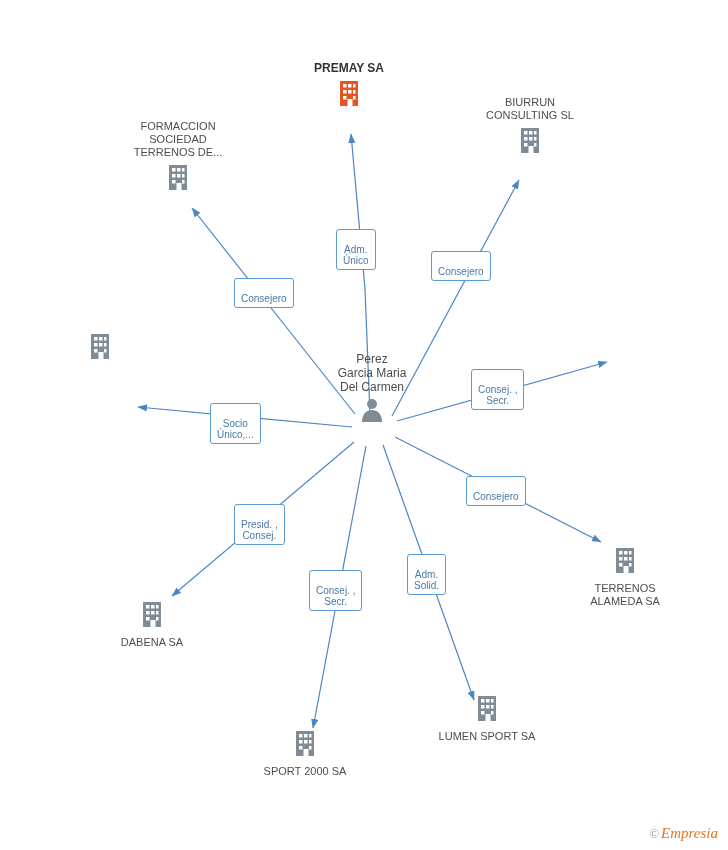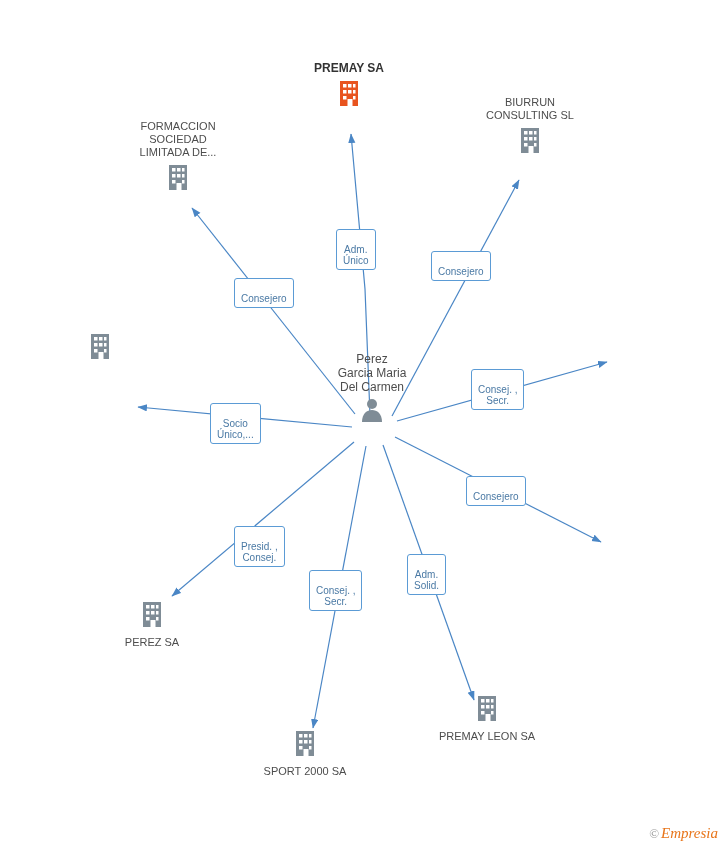--- a/index.html
+++ b/index.html
@@ -132,21 +132,21 @@
         <rect x="8" y="19" width="3.5" height="3.5" fill="#ffffff"></rect>
         <rect x="18" y="19" width="2.5" height="3.5" fill="#ffffff"></rect>
         <rect x="12.5" y="22" width="5" height="7" fill="#ffffff"></rect>
       </svg>
     </span>
   </div>
 
   <div class="node top-label" style="left:118px; top:120px; width:120px;">
     <span class="caption">FORMACCION
 SOCIEDAD
-LIMITADA DE...</span>
+TERRENOS DE...</span>
     <span class="glyph">
       <svg width="28" height="32" viewBox="0 0 28 32">
         <rect x="5" y="4" width="18" height="25" fill="#7f8c96"></rect>
         <rect x="8" y="7" width="3.5" height="3.5" fill="#ffffff"></rect>
         <rect x="13" y="7" width="3.5" height="3.5" fill="#ffffff"></rect>
         <rect x="18" y="7" width="2.5" height="3.5" fill="#ffffff"></rect>
         <rect x="8" y="13" width="3.5" height="3.5" fill="#ffffff"></rect>
         <rect x="13" y="13" width="3.5" height="3.5" fill="#ffffff"></rect>
         <rect x="18" y="13" width="2.5" height="3.5" fill="#ffffff"></rect>
         <rect x="8" y="19" width="3.5" height="3.5" fill="#ffffff"></rect>
@@ -186,55 +186,73 @@
         <rect x="8" y="13" width="3.5" height="3.5" fill="#ffffff"></rect>
         <rect x="13" y="13" width="3.5" height="3.5" fill="#ffffff"></rect>
         <rect x="18" y="13" width="2.5" height="3.5" fill="#ffffff"></rect>
         <rect x="8" y="19" width="3.5" height="3.5" fill="#ffffff"></rect>
         <rect x="18" y="19" width="2.5" height="3.5" fill="#ffffff"></rect>
         <rect x="12.5" y="22" width="5" height="7" fill="#ffffff"></rect>
       </svg>
     </span>
   </div>
 
+  <div class="node bottom-label" style="left:565px; top:544px; width:120px;">
+    <span class="glyph">
+      <svg width="28" height="32" viewBox="0 0 28 32">
+        <rect x="5" y="4" width="18" height="25" fill="#7f8c96"></rect>
+        <rect x="8" y="7" width="3.5" height="3.5" fill="#ffffff"></rect>
+        <rect x="13" y="7" width="3.5" height="3.5" fill="#ffffff"></rect>
+        <rect x="18" y="7" width="2.5" height="3.5" fill="#ffffff"></rect>
+        <rect x="8" y="13" width="3.5" height="3.5" fill="#ffffff"></rect>
+        <rect x="13" y="13" width="3.5" height="3.5" fill="#ffffff"></rect>
+        <rect x="18" y="13" width="2.5" height="3.5" fill="#ffffff"></rect>
+        <rect x="8" y="19" width="3.5" height="3.5" fill="#ffffff"></rect>
+        <rect x="18" y="19" width="2.5" height="3.5" fill="#ffffff"></rect>
+        <rect x="12.5" y="22" width="5" height="7" fill="#ffffff"></rect>
+      </svg>
+    </span>
+    <span class="caption">TERRENOS
+ALAMEDA SA</span>
+  </div>
 
   <div class="node bottom-label" style="left:92px; top:598px; width:120px;">
     <span class="glyph">
       <svg width="28" height="32" viewBox="0 0 28 32">
         <rect x="5" y="4" width="18" height="25" fill="#7f8c96"></rect>
         <rect x="8" y="7" width="3.5" height="3.5" fill="#ffffff"></rect>
         <rect x="13" y="7" width="3.5" height="3.5" fill="#ffffff"></rect>
         <rect x="18" y="7" width="2.5" height="3.5" fill="#ffffff"></rect>
         <rect x="8" y="13" width="3.5" height="3.5" fill="#ffffff"></rect>
         <rect x="13" y="13" width="3.5" height="3.5" fill="#ffffff"></rect>
         <rect x="18" y="13" width="2.5" height="3.5" fill="#ffffff"></rect>
         <rect x="8" y="19" width="3.5" height="3.5" fill="#ffffff"></rect>
         <rect x="18" y="19" width="2.5" height="3.5" fill="#ffffff"></rect>
         <rect x="12.5" y="22" width="5" height="7" fill="#ffffff"></rect>
       </svg>
     </span>
-    <span class="caption">PEREZ SA</span>
+    <span class="caption">DABENA SA</span>
   </div>
 
   <div class="node bottom-label" style="left:427px; top:692px; width:120px;">
     <span class="glyph">
       <svg width="28" height="32" viewBox="0 0 28 32">
         <rect x="5" y="4" width="18" height="25" fill="#7f8c96"></rect>
         <rect x="8" y="7" width="3.5" height="3.5" fill="#ffffff"></rect>
         <rect x="13" y="7" width="3.5" height="3.5" fill="#ffffff"></rect>
         <rect x="18" y="7" width="2.5" height="3.5" fill="#ffffff"></rect>
         <rect x="8" y="13" width="3.5" height="3.5" fill="#ffffff"></rect>
         <rect x="13" y="13" width="3.5" height="3.5" fill="#ffffff"></rect>
         <rect x="18" y="13" width="2.5" height="3.5" fill="#ffffff"></rect>
         <rect x="8" y="19" width="3.5" height="3.5" fill="#ffffff"></rect>
         <rect x="18" y="19" width="2.5" height="3.5" fill="#ffffff"></rect>
         <rect x="12.5" y="22" width="5" height="7" fill="#ffffff"></rect>
       </svg>
     </span>
-    <span class="caption">PREMAY LEON SA</span>
+    <span class="caption">LUMEN SPORT SA</span>
   </div>
 
   <div class="node bottom-label" style="left:245px; top:727px; width:120px;">
     <span class="glyph">
       <svg width="28" height="32" viewBox="0 0 28 32">
         <rect x="5" y="4" width="18" height="25" fill="#7f8c96"></rect>
         <rect x="8" y="7" width="3.5" height="3.5" fill="#ffffff"></rect>
         <rect x="13" y="7" width="3.5" height="3.5" fill="#ffffff"></rect>
         <rect x="18" y="7" width="2.5" height="3.5" fill="#ffffff"></rect>
         <rect x="8" y="13" width="3.5" height="3.5" fill="#ffffff"></rect>
@@ -274,21 +292,21 @@
     <span>Consej. ,
 Secr.</span>
   </div>
   <div class="edge-label" style="left:210px; top:403px;">
     <span>Socio
 Único,...</span>
   </div>
   <div class="edge-label" style="left:466px; top:476px;">
     <span>Consejero</span>
   </div>
-  <div class="edge-label" style="left:234px; top:504px;margin-top:22px;">
+  <div class="edge-label" style="left:234px; top:504px;">
     <span>Presid. ,
 Consej.</span>
   </div>
   <div class="edge-label" style="left:407px; top:554px;">
     <span>Adm.
 Solid.</span>
   </div>
   <div class="edge-label" style="left:309px; top:570px;">
     <span>Consej. ,
 Secr.</span>

